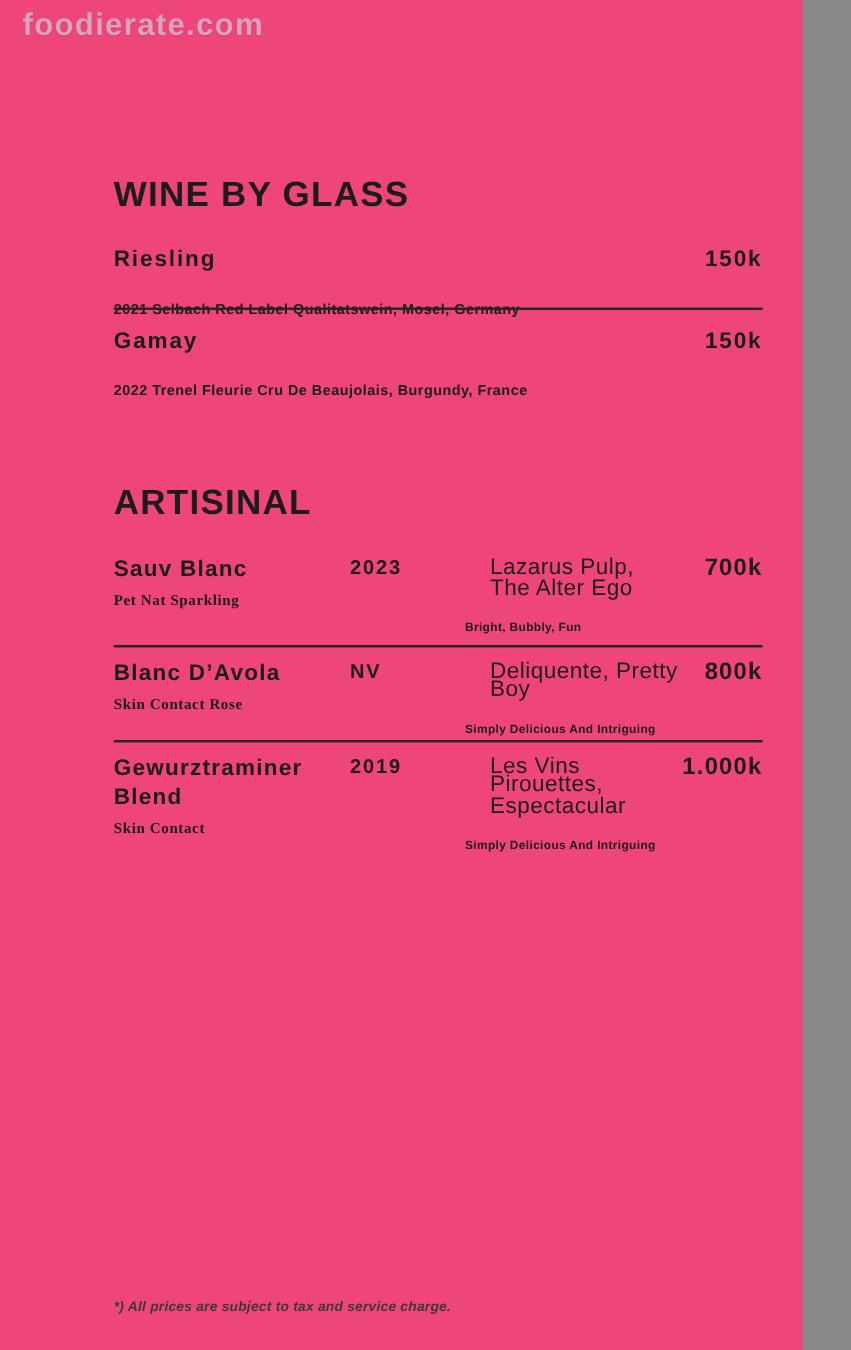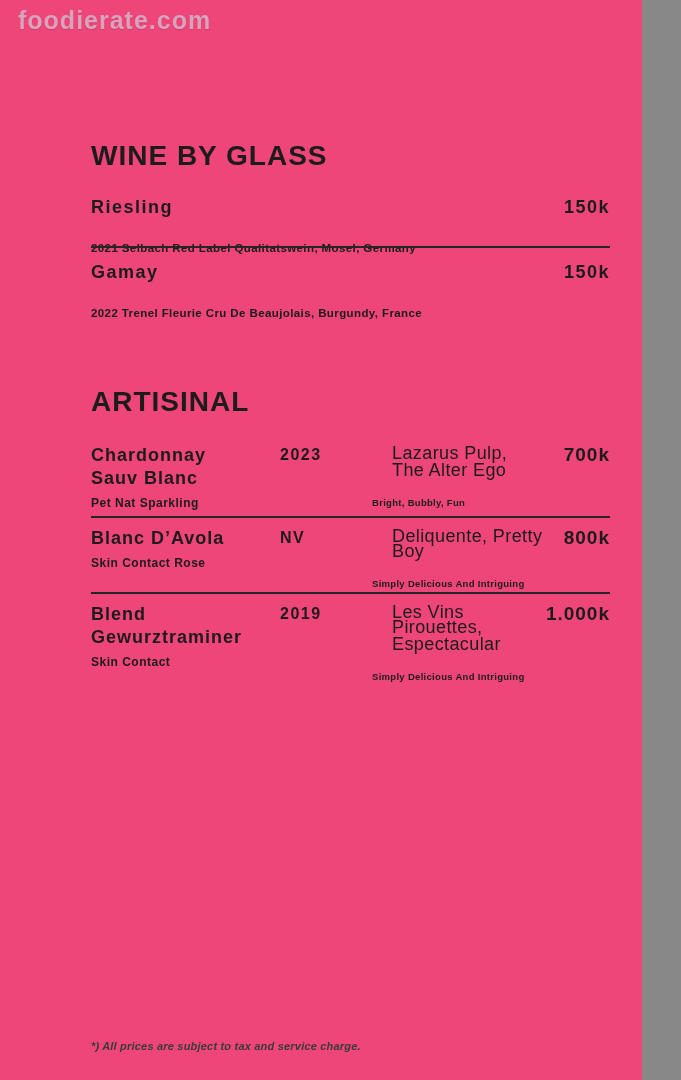--- a/index.html
+++ b/index.html
@@ -34,21 +34,21 @@
   #divider-2{top:592px}
 
   .art-row{
     position:absolute;left:91px;width:519px;
     display:grid;grid-template-columns:189px 92px 172px 1fr;align-items:start;
   }
   #art-row-0{top:444px}
   #art-row-1{top:527px}
   #art-row-2{top:603px}
   .art-name{font-size:18px;font-weight:bold;letter-spacing:1px;line-height:23px;}
-  .art-style{font-size:12px;font-weight:bold;letter-spacing:.5px;margin-top:6px;}
+  .art-style{font-size:12px;font-weight:bold;letter-spacing:.5px;margin-top:6px;font-family:Liberation Serif, serif;}
   .art-vintage{font-size:16px;font-weight:bold;letter-spacing:1.5px;padding-top:2px;}
   .art-producer{font-size:18px;font-weight:normal;letter-spacing:.4px;line-height:15px;padding-top:2px;margin-left:20px;}
   .art-note{font-size:9.5px;font-weight:bold;letter-spacing:.3px;margin-top:19px;}
   .art-price{font-size:19px;font-weight:bold;letter-spacing:1px;text-align:right;}
 
   .footnote{
     position:absolute;left:91px;top:1040px;
     font-size:11px;font-style:italic;font-weight:bold;
     letter-spacing:.2px;color:#3A3A3A;
   }
@@ -77,21 +77,20 @@
       <span class="item-name">Gamay</span>
       <span class="item-price">150k</span>
     </div>
     <div class="item-desc">2022 Trenel Fleurie Cru De Beaujolais, Burgundy, France</div>
   </div>
 
   <div class="heading" id="heading-artisinal">ARTISINAL</div>
 
   <div class="art-row" id="art-row-0">
     <div>
-      <div class="art-name">Chardonnay</div>
       <div class="art-name">Sauv Blanc</div>
       <div class="art-style">Pet Nat Sparkling</div>
     </div>
     <div class="art-vintage">2023</div>
     <div>
       <div class="art-producer">Lazarus Pulp,</div>
       <div class="art-producer">The Alter Ego</div>
       <div class="art-note">Bright, Bubbly, Fun</div>
     </div>
     <div class="art-price">700k</div>
@@ -109,22 +108,22 @@
       <div class="art-producer">Deliquente, Pretty Boy</div>
       <div class="art-note">Simply Delicious And Intriguing</div>
     </div>
     <div class="art-price">800k</div>
   </div>
 
   <div class="divider" id="divider-2"></div>
 
   <div class="art-row" id="art-row-2">
     <div>
+      <div class="art-name">Gewurztraminer</div>
       <div class="art-name">Blend</div>
-      <div class="art-name">Gewurztraminer</div>
       <div class="art-style">Skin Contact</div>
     </div>
     <div class="art-vintage">2019</div>
     <div>
       <div class="art-producer">Les Vins Pirouettes,</div>
       <div class="art-producer">Espectacular</div>
       <div class="art-note">Simply Delicious And Intriguing</div>
     </div>
     <div class="art-price">1.000k</div>
   </div>

